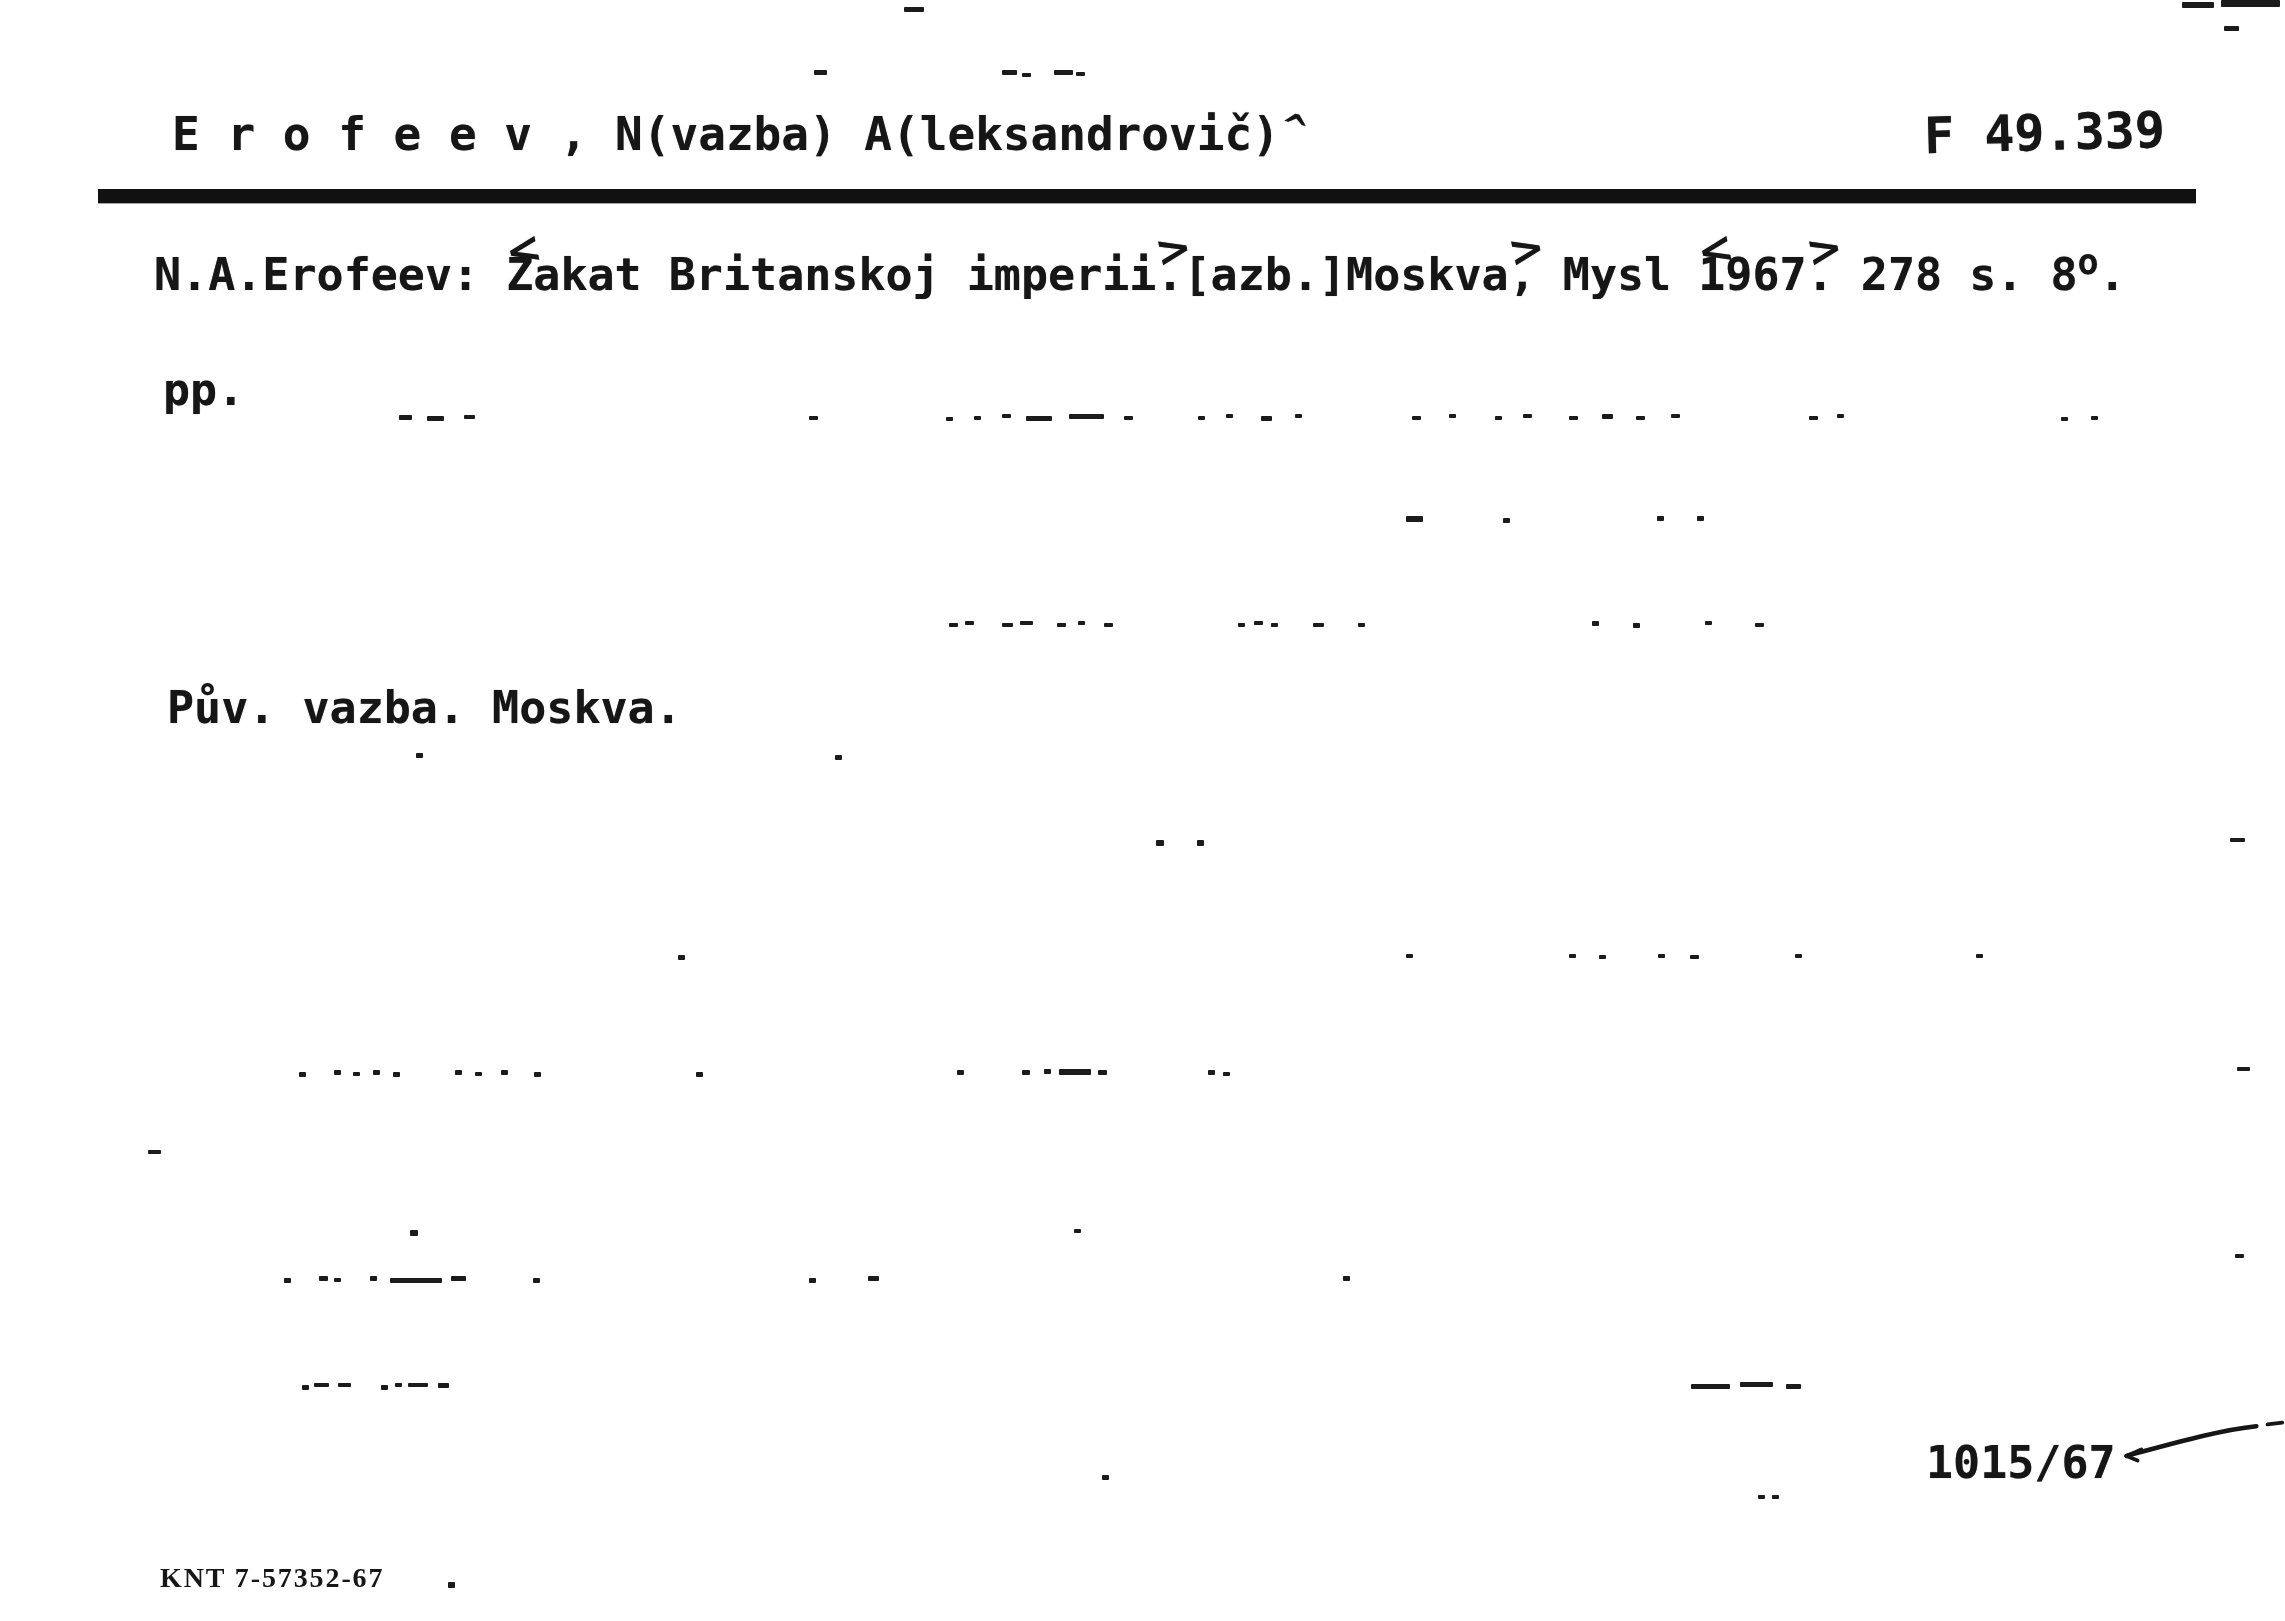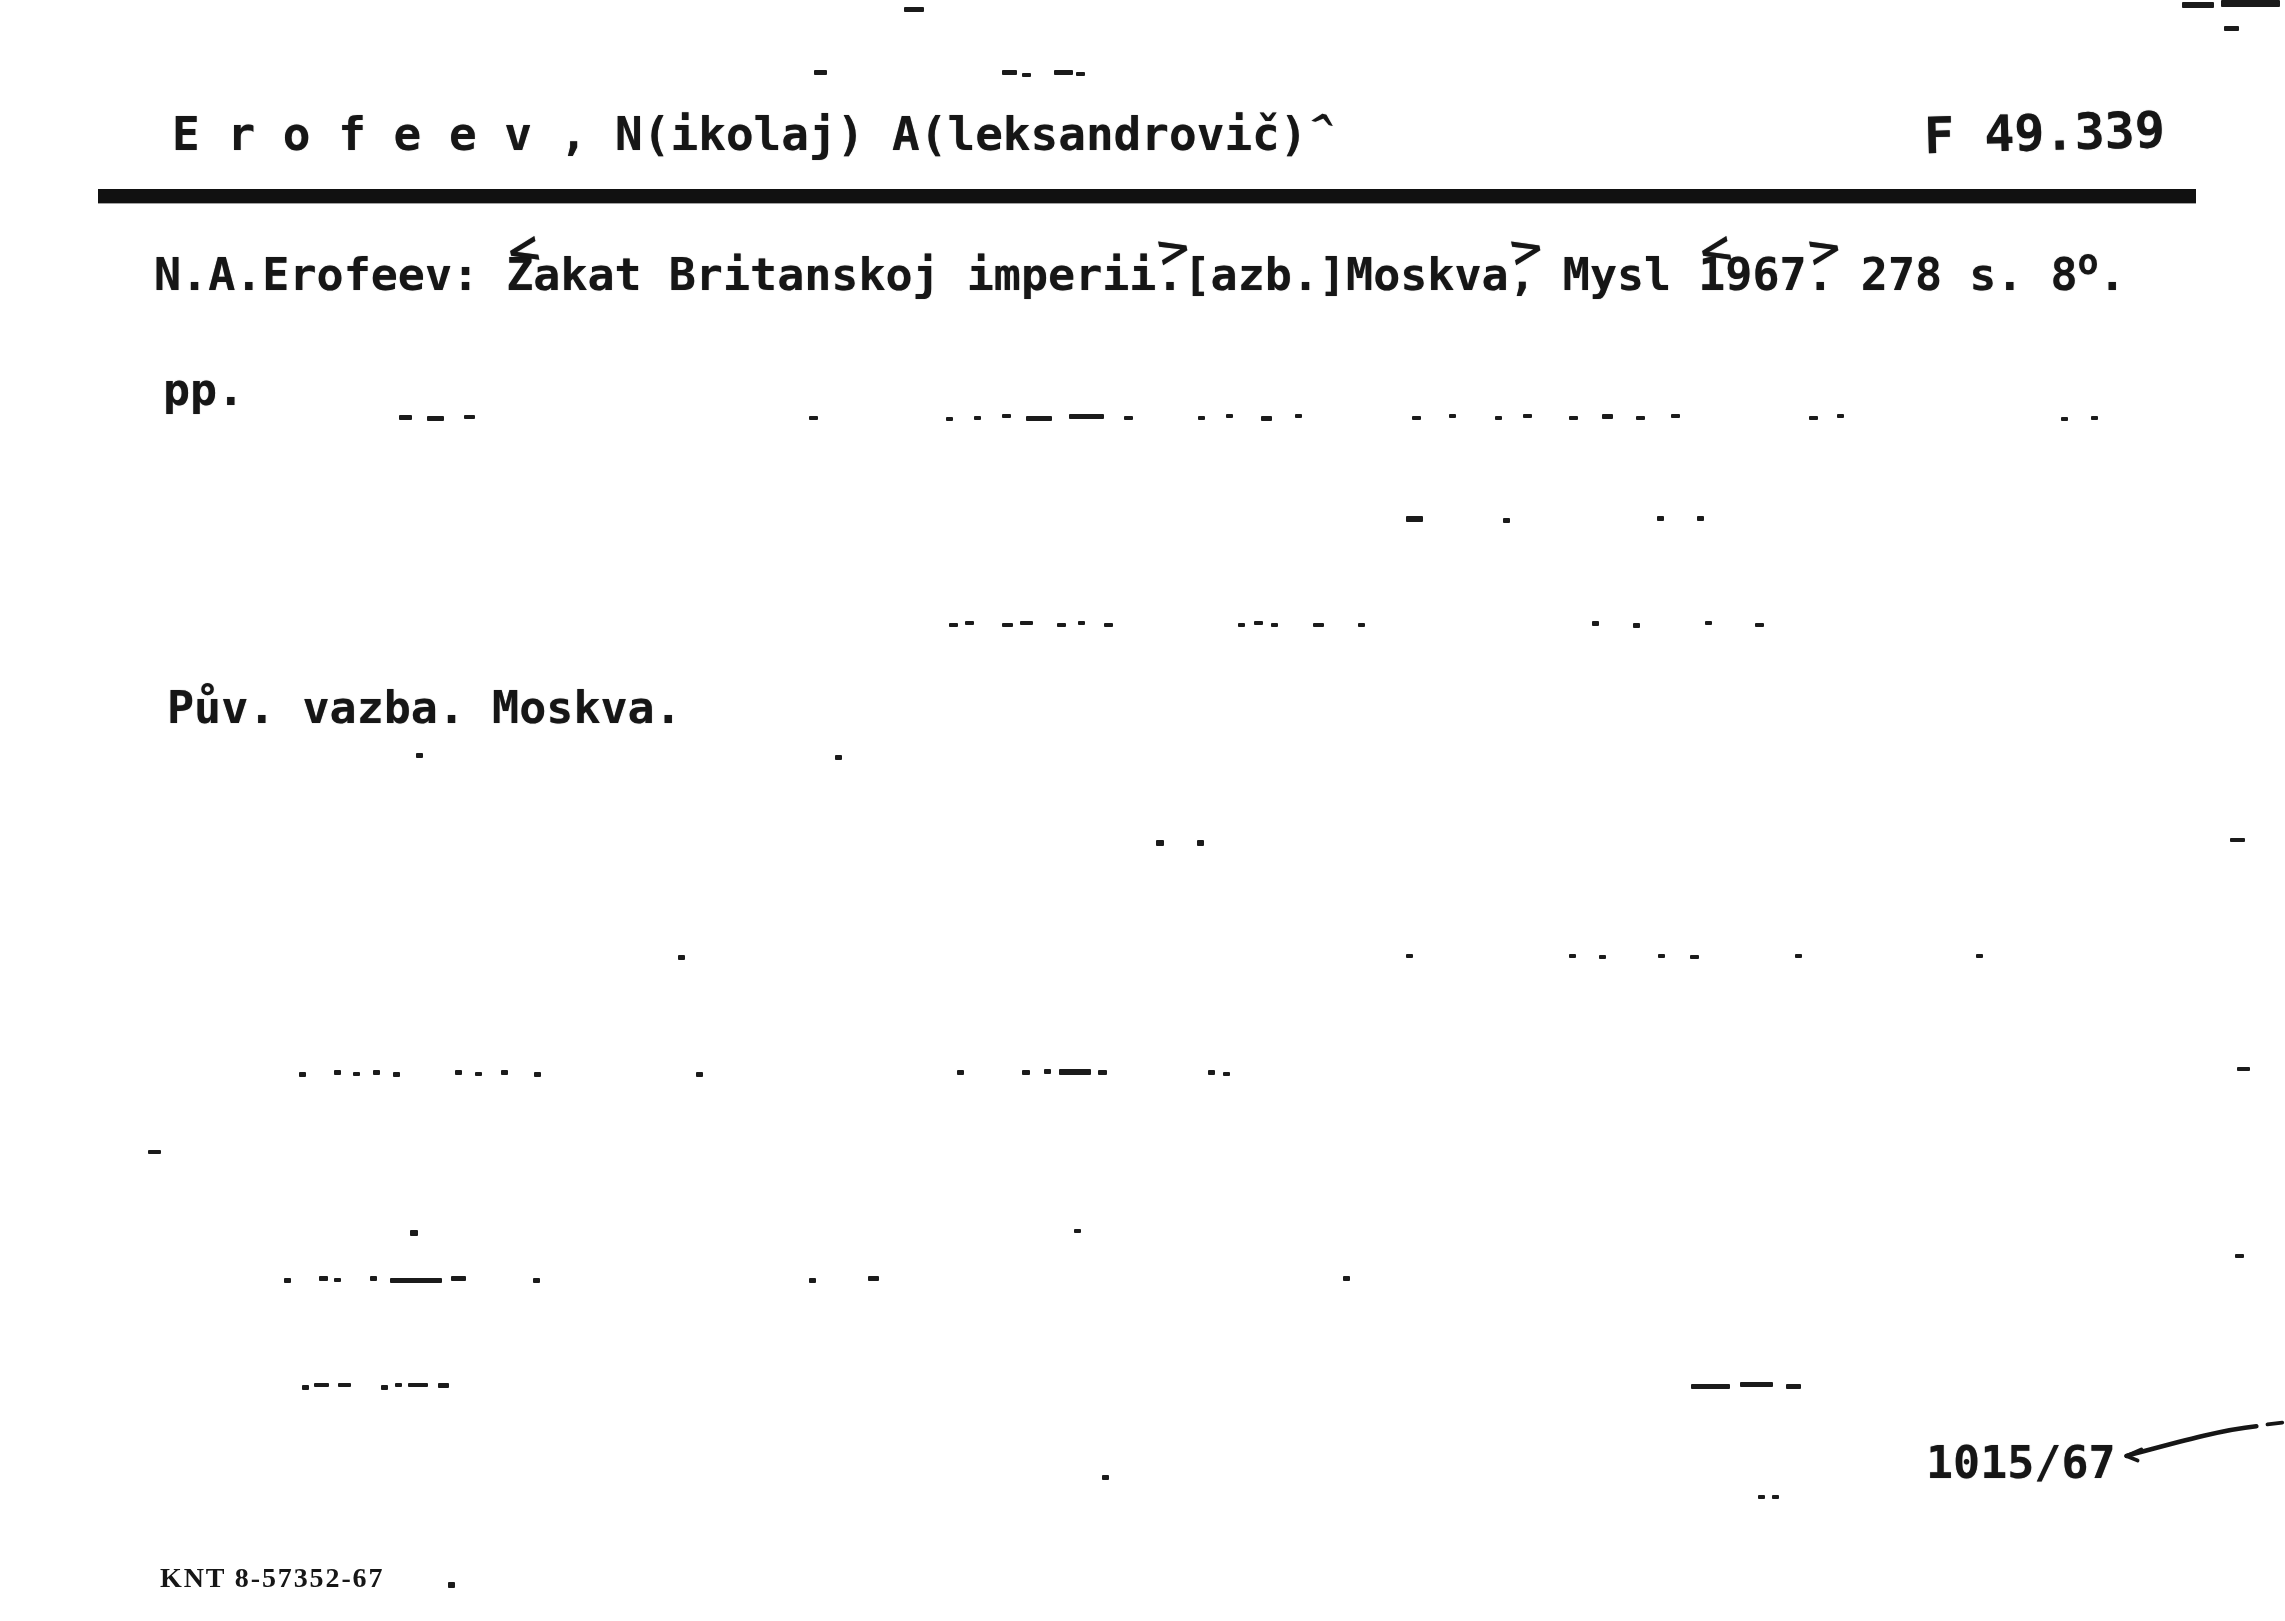--- a/index.html
+++ b/index.html
@@ -71,42 +71,42 @@
     background:#1b1b1b;
     border-radius:0.9px;
   }
   .stroke-svg{left:2117px;top:1417px;}
 </style>
 </head>
 <body>
 
 <div class="card">
 
-  <div class="abs typed author-line"><span>E r o f e e v , N(ikolaj) A(leksandrovič)</span><span class="hand-caret">^</span></div>
+  <div class="abs typed author-line"><span>E r o f e e v , N(vazba) A(leksandrovič)</span><span class="hand-caret">^</span></div>
 
   <div class="abs typed shelfmark">F 49.339</div>
 
   <div class="abs rule"></div>
 
   <div class="abs typed bib-line"><span class="seg-typed">N.A.Erofeev: </span><span class="seg-hand-mark">&lt;</span><span class="seg-typed">Zakat Britanskoj imperii</span><span class="seg-hand-mark">&gt;</span><span class="seg-typed">.[azb.]Moskva</span><span class="seg-hand-mark">&gt;</span><span class="seg-typed">, Mysl </span><span class="seg-hand-mark">&lt;</span><span class="seg-typed">1967</span><span class="seg-hand-mark">&gt;</span><span class="seg-typed">. 278 s. 8</span><span class="seg-superscript">o</span><span class="seg-typed">.</span></div>
 
   <div class="abs typed pp-line">pp.</div>
 
   <div class="abs typed binding-line">Pův. vazba. Moskva.</div>
 
   <div class="abs typed accession">1015/67</div>
 
   <svg class="abs stroke-svg" width="172" height="51" viewBox="0 0 185 55">
     <path d="M10 42 C 55 30, 110 14, 150 10" fill="none" stroke="#161616" stroke-width="5" stroke-linecap="round"></path>
     <path d="M10 42 L26 35" fill="none" stroke="#161616" stroke-width="4" stroke-linecap="round"></path>
     <path d="M10 42 L22 47" fill="none" stroke="#161616" stroke-width="4" stroke-linecap="round"></path>
     <path d="M162 8 L178 6" fill="none" stroke="#161616" stroke-width="4" stroke-linecap="round"></path>
   </svg>
 
-  <div class="abs print-code">KNT 8-57352-67</div>
+  <div class="abs print-code">KNT 7-57352-67</div>
 
   <div class="abs" style="left:0;top:0;width:100%;height:100%;pointer-events:none;">
       <div class="speck" style="left: 904px; top: 7.4px; width: 20.4px; height: 4.6px;"></div>
       <div class="speck" style="left: 814px; top: 70px; width: 13px; height: 4.6px;"></div>
       <div class="speck" style="left: 1002px; top: 70px; width: 15px; height: 4.6px;"></div>
       <div class="speck" style="left: 1022px; top: 73px; width: 9.3px; height: 3.7px;"></div>
       <div class="speck" style="left: 1054px; top: 70px; width: 18.6px; height: 4.6px;"></div>
       <div class="speck" style="left: 1076px; top: 72px; width: 9.3px; height: 3.7px;"></div>
       <div class="speck" style="left: 2182px; top: 1.9px; width: 32px; height: 6.5px;"></div>
       <div class="speck" style="left: 2221px; top: 0px; width: 59px; height: 7.4px;"></div>

